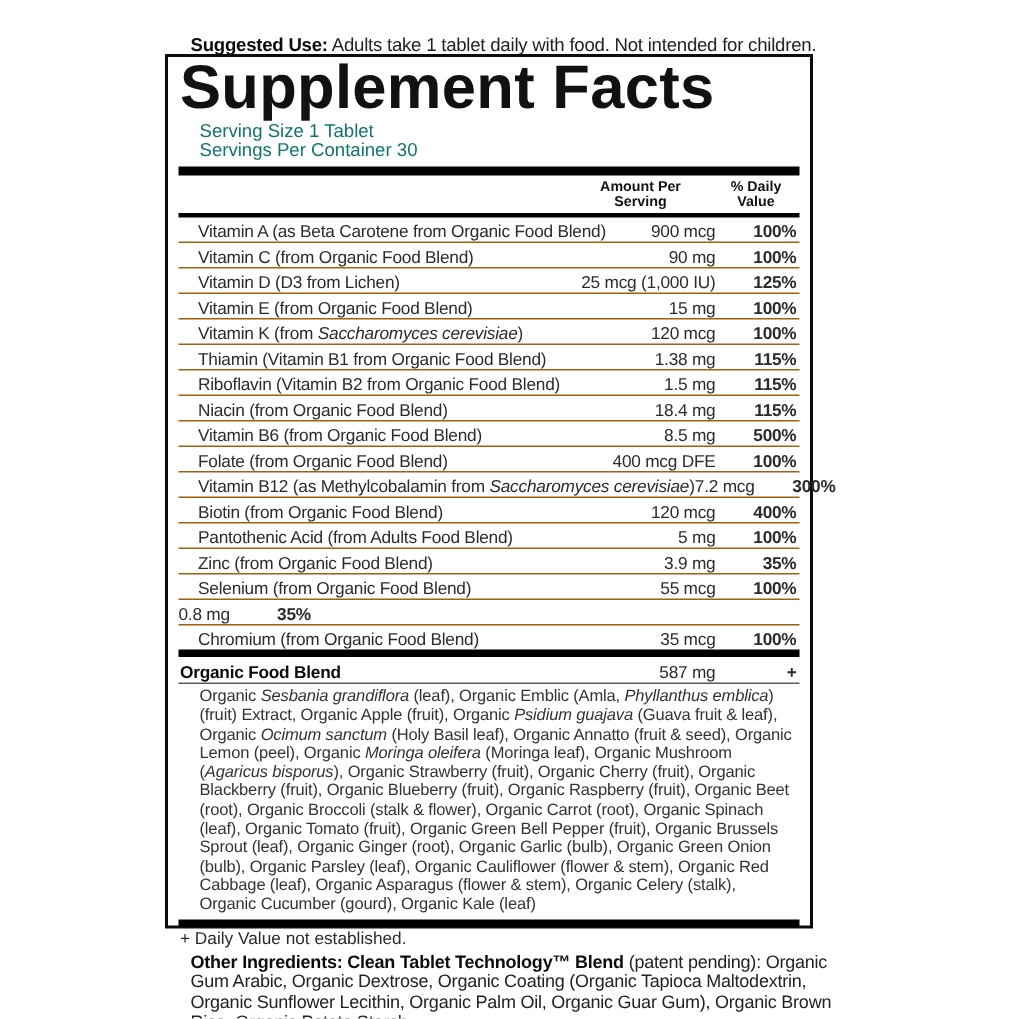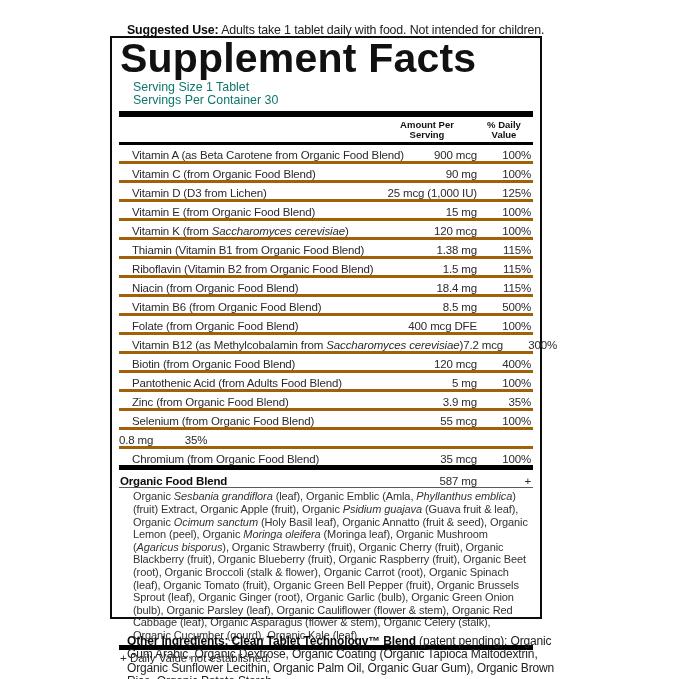--- a/index.html
+++ b/index.html
@@ -32,24 +32,24 @@
   }
   .thead .spacer{flex:1;}
   .hcol{font-size:9.5px;font-weight:bold;line-height:1.08;text-align:center;color:#111;}
   .hcol.amount{width:96px;}
   .hcol.dv{width:58px;}
   .rows{margin:0 7px;}
   .row{
     display:flex;align-items:flex-end;height:16px;font-size:11.5px;
     letter-spacing:-0.15px;color:#2b2b2b;
   }
-  .row + .row{border-top:3px solid #a16207;}
+  .row + .row{border-top:1px solid #a16207;}
   .nname{flex:1;padding-left:13px;white-space:nowrap;overflow:visible;}
   .namt{white-space:nowrap;text-align:right;}
-  .ndv{width:54px;flex:none;text-align:right;padding-right:2px;}
+  .ndv{width:54px;flex:none;text-align:right;padding-right:2px;font-weight:bold;}
   .blend-row{height:17px;}
   .blend-row .nname{font-weight:bold;color:#0c0c0c;padding-left:1px;}
   .blend-desc{
     margin:0 7px;border-top:1px solid #5a5a5a;
     padding:2px 5px 3px 14px;font-size:11px;line-height:12.6px;
     letter-spacing:-0.1px;color:#333;
   }
   .footnote{
     margin:0 7px;padding:2px 0 3px 1px;font-size:11.5px;color:#2b2b2b;
   }

